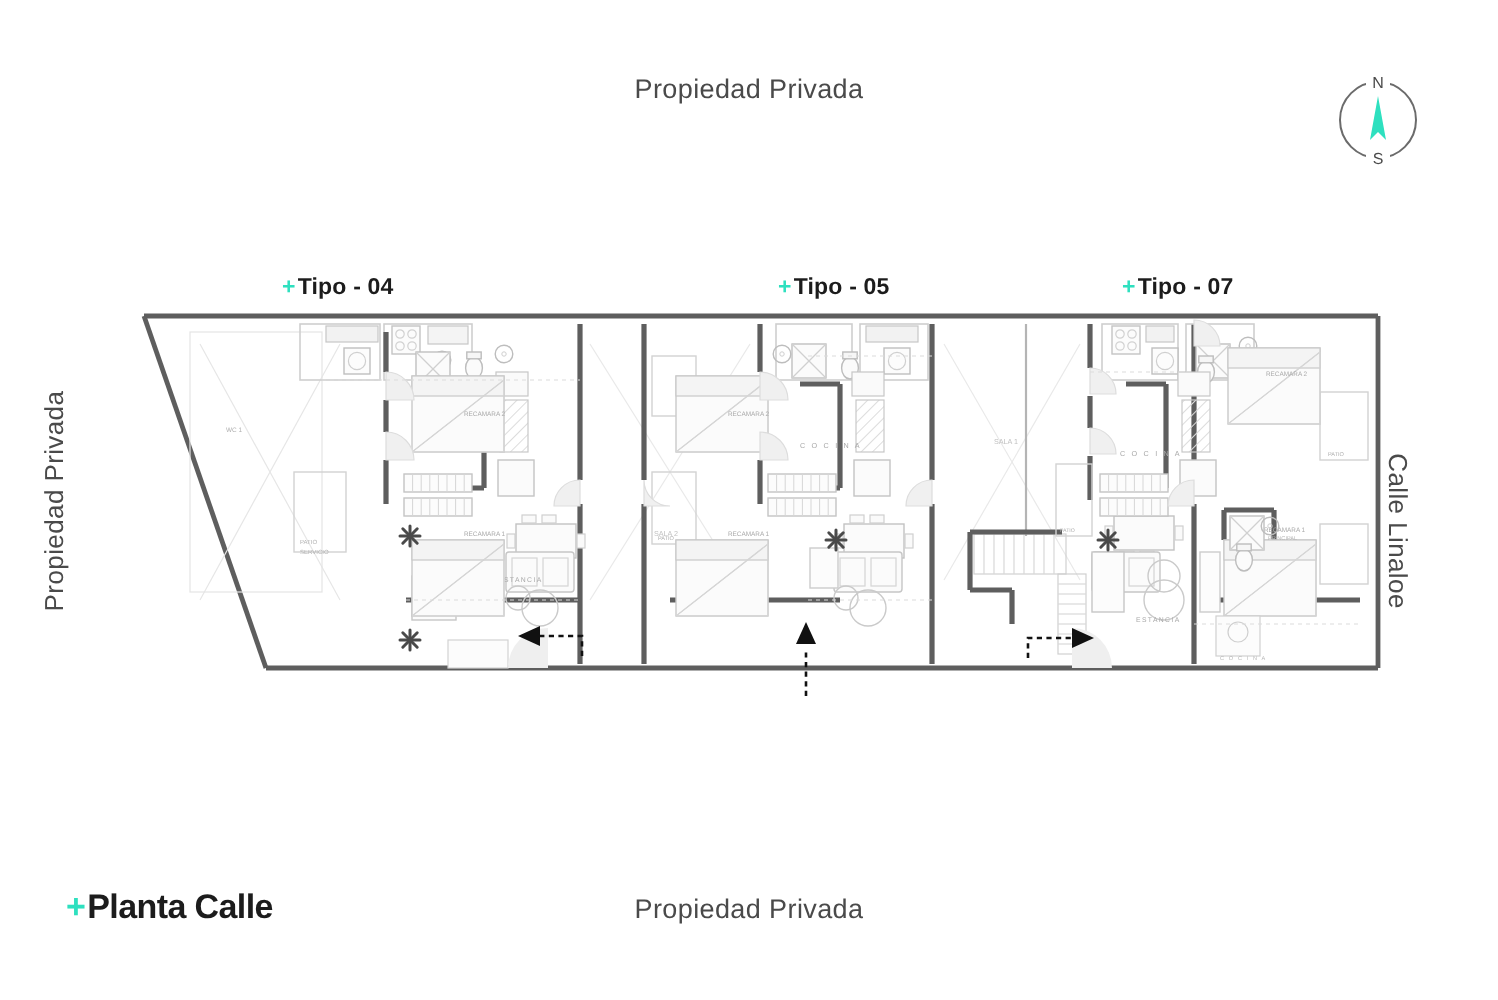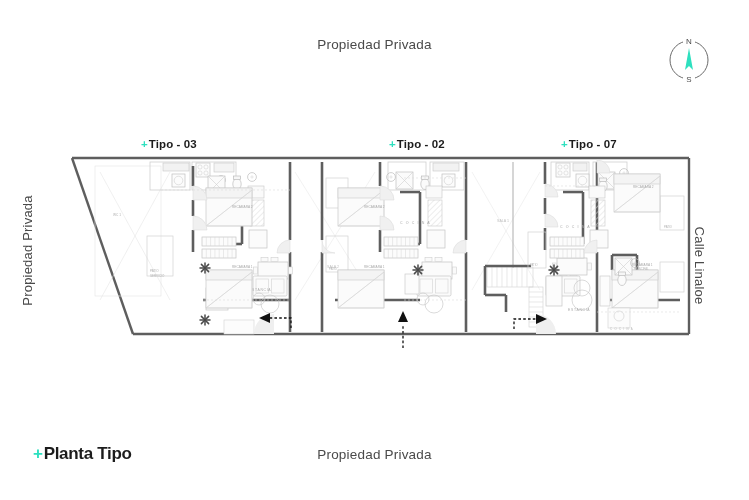--- a/index.html
+++ b/index.html
@@ -134,31 +134,31 @@
       <circle cx="26" cy="28" r="19" fill="none" stroke="#6b6b6b" stroke-width="1"></circle>
       <rect x="20" y="2" width="12" height="12" fill="#ffffff"></rect>
       <rect x="20" y="42" width="12" height="12" fill="#ffffff"></rect>
       <polygon points="26,16 30,38 26,34 22,38" fill="#2ee0bf"></polygon>
       <text x="26" y="12" font-family="Liberation Sans, sans-serif" font-size="8" fill="#4a4a4a" text-anchor="middle">N</text>
       <text x="26" y="50" font-family="Liberation Sans, sans-serif" font-size="8" fill="#4a4a4a" text-anchor="middle">S</text>
     </svg>
   </div>
 
   <div class="tipo" id="tipo-03">
-    <span class="plus">+</span><span>Tipo - 03</span>
+    <span class="plus">+</span><span>Tipo - 04</span>
   </div>
   <div class="tipo" id="tipo-02">
-    <span class="plus">+</span><span>Tipo - 02</span>
+    <span class="plus">+</span><span>Tipo - 05</span>
   </div>
   <div class="tipo" id="tipo-01">
     <span class="plus">+</span><span>Tipo - 07</span>
   </div>
 
   <div id="planta-tipo">
-    <span class="plus">+</span><span>Planta Tipo</span>
+    <span class="plus">+</span><span>Planta Calle</span>
   </div>
 
   <div id="plan">
   <svg width="749" height="500" viewBox="0 0 749 500">
     <defs>
       <pattern id="hatch" width="4" height="4" patternUnits="userSpaceOnUse" patternTransform="rotate(45)">
         <line x1="0" y1="0" x2="0" y2="4" stroke="#dcdcdc" stroke-width="1"></line>
       </pattern>
       <g id="bed">
         <rect x="0" y="0" width="46" height="38" fill="#fbfbfb" stroke="#c9c9c9" stroke-width="0.7"></rect>

